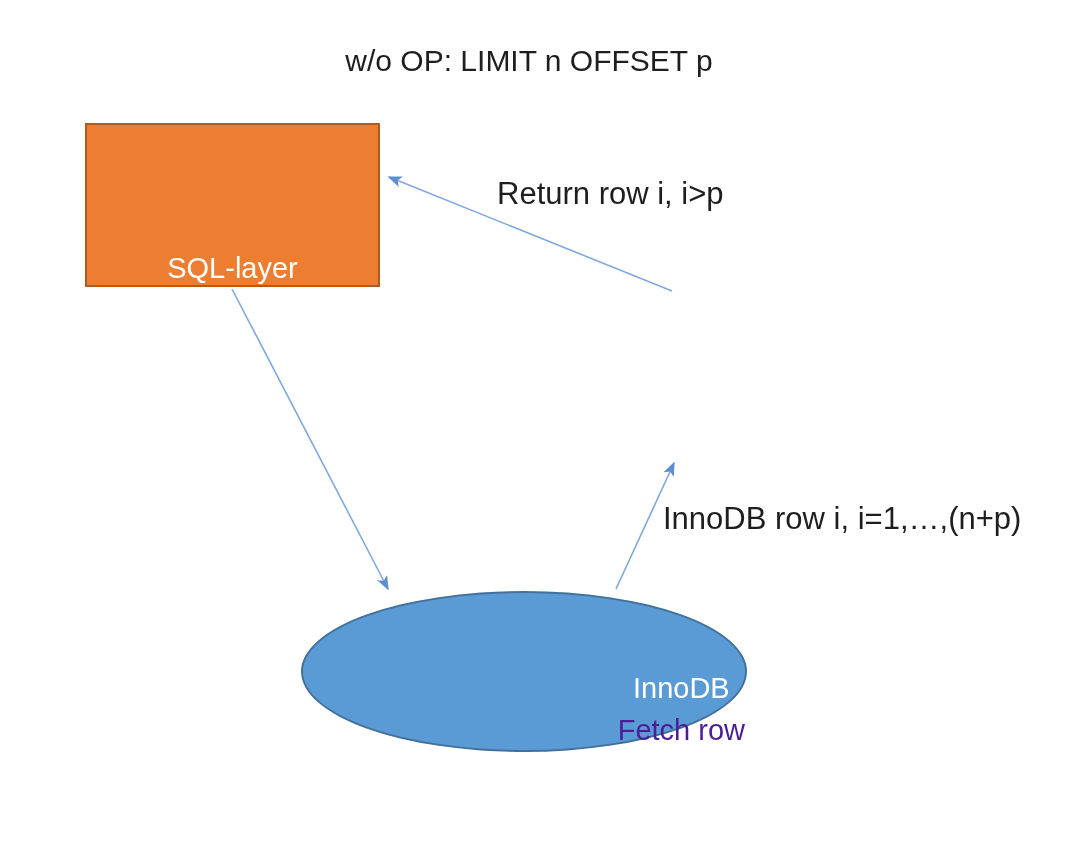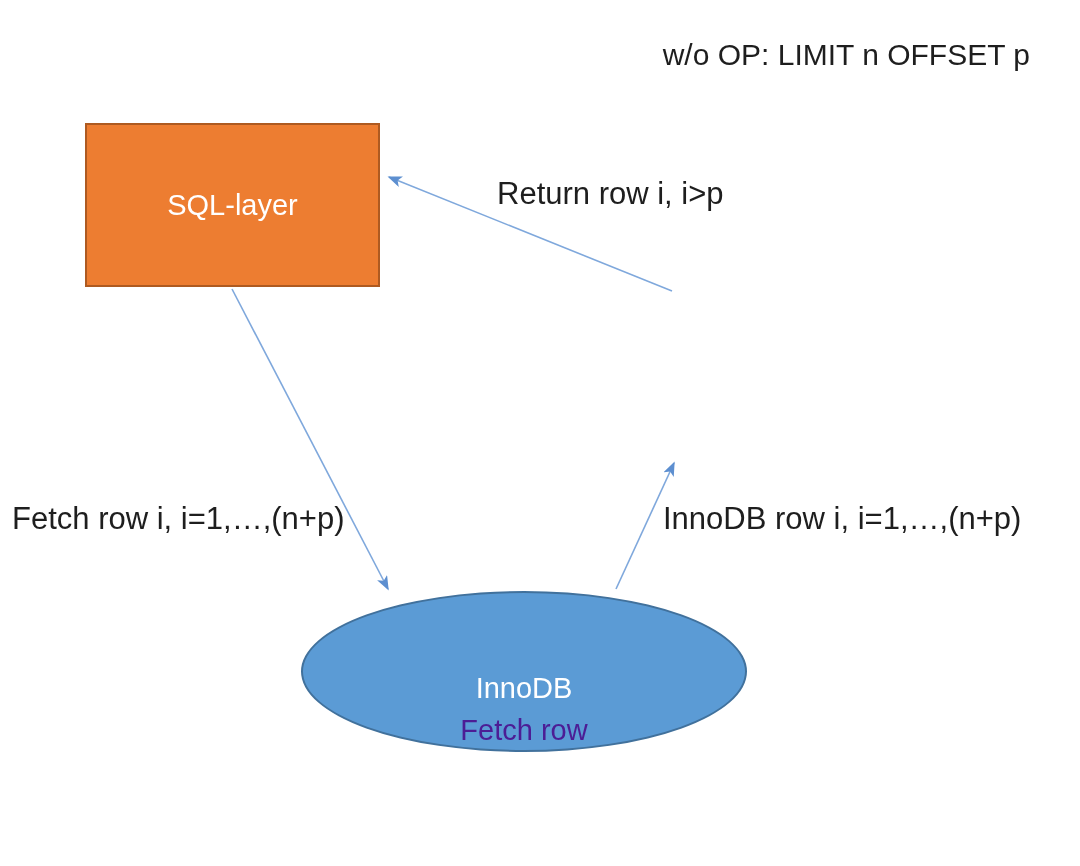--- a/index.html
+++ b/index.html
@@ -17,29 +17,29 @@
   html,body{background:var(--canvas-bg);}
   body{font-family:"Liberation Sans","DejaVu Sans",sans-serif;}
   .canvas{
     position:relative;
     width:1080px;height:866px;
     background:var(--canvas-bg);
     overflow:hidden;
   }
   .title{
     position:absolute;
-    left:0;top:36px;width:1030px;
-    text-align:right;
+    left:0;top:42px;width:1030px;
+    text-align:center;
     font-size:30px;line-height:38px;
     color:var(--text-dark);
     padding-left:28px;
   }
   .node{
     position:absolute;
-    display:flex;align-items:center;justify-content:center;
+    display:flex;align-items:flex-end;justify-content:center;
     font-size:29px;
     text-align:center;
   }
   .node-rect-orange{
     left:85px;top:123px;width:295px;height:164px;
     background:var(--node-orange-fill);
     border:2px solid var(--node-orange-border);
     color:var(--text-light);
   }
   .node-rect-blue{
@@ -102,17 +102,16 @@
 
   <div class="node node-ellipse">
     <div class="inner">
       <span class="ellipse-line1">InnoDB</span>
       <span class="ellipse-line2">Fetch row</span>
     </div>
   </div>
 
   <div class="edge-label edge-label-return-top">Return row i, i&gt;p</div>
 
-  <div class="edge-label edge-label-fetch-left">Fetch row i, i=1,…,(n+p)</div>
 
   <div class="edge-label edge-label-return-right">InnoDB row i, i=1,…,(n+p)</div>
 
 </div>
 
 </body></html>

